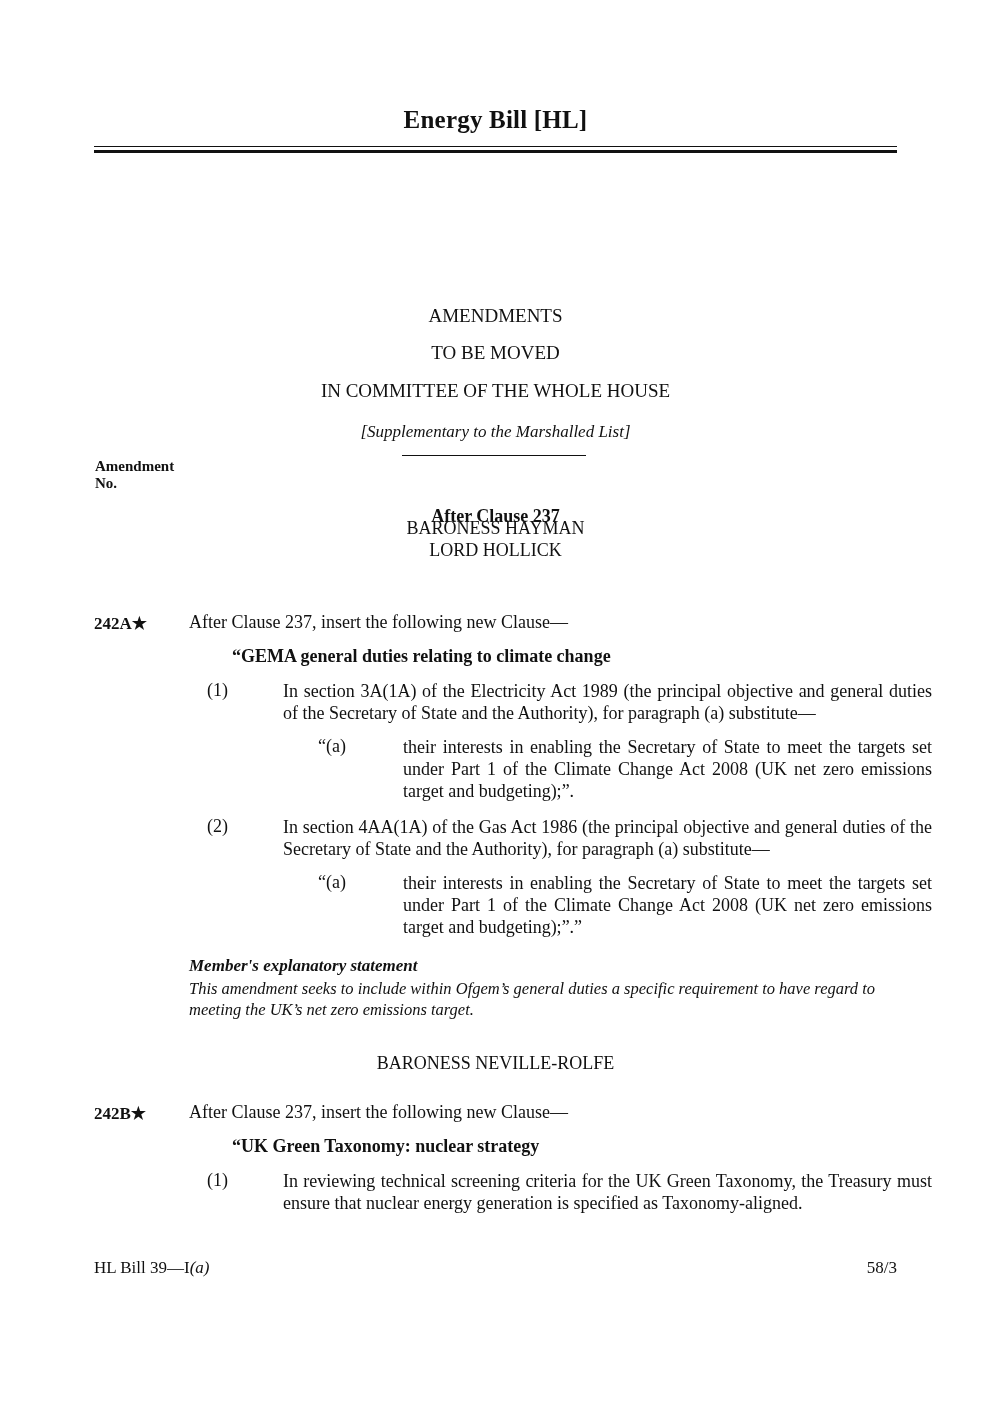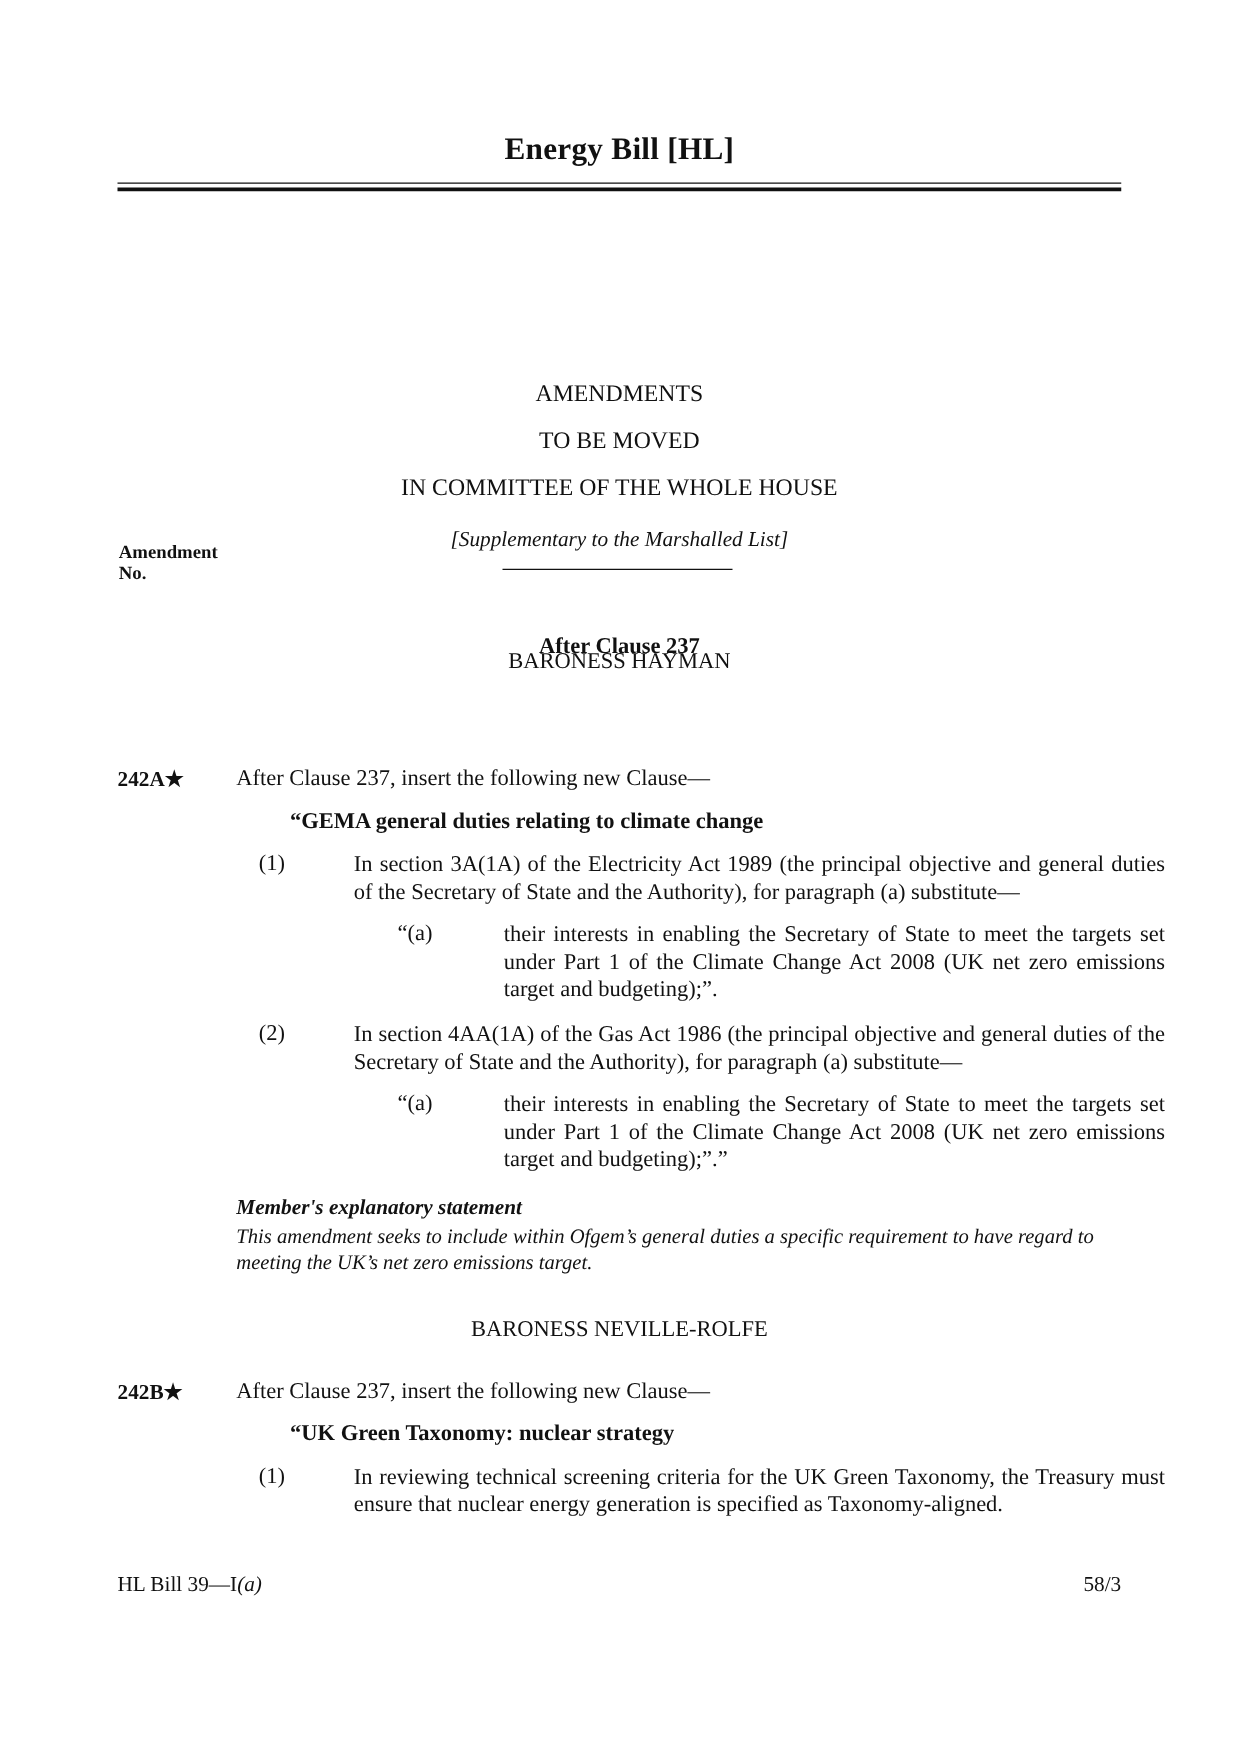--- a/index.html
+++ b/index.html
@@ -4,21 +4,21 @@
 <style>
   html, body { margin:0; padding:0; background:#fff; }
   body { width:991px; height:1401px; position:relative; font-family:"Liberation Serif", serif; color:#111; overflow:hidden; }
   .abs { position:absolute; }
   .title { left:94px; width:803px; top:106px; text-align:center; font-size:25px; font-weight:bold; letter-spacing:0.2px; }
   .rule1 { left:94px; width:803px; top:146px; height:0; border-top:1.5px solid #111; }
   .rule2 { left:94px; width:803px; top:150px; height:0; border-top:3px solid #111; }
   .center { left:94px; width:803px; text-align:center; font-size:19px; }
   .ital { font-style:italic; font-size:17px; }
   .uline { left:402px; width:184px; top:455px; border-top:1px solid #111; height:0; }
-  .amlabel { left:95px; top:434px; font-size:15px; font-weight:bold; line-height:17px; }
+  .amlabel { left:95px; top:458px; font-size:15px; font-weight:bold; line-height:17px; }
   .heading { font-weight:bold; font-size:18px; }
   .sponsors { line-height:22px; font-size:18px; }
   .amno { left:94px; font-size:17px; font-weight:bold; }
   .txt { font-size:18px; line-height:22px; }
   .num { font-size:18px; }
   .just { text-align:justify; text-align-last:left;margin-left:35px; }
   .bold { font-weight:bold; }
   .expl-title { font-weight:bold; font-style:italic; font-size:17px; }
   .expl { font-style:italic; font-size:16.5px; line-height:21px; }
   .footer { font-size:17px; }
@@ -38,20 +38,21 @@
 
 <div class="abs amlabel">
   <div>Amendment</div>
   <div>No.</div>
 </div>
 
 <div class="abs center heading" style="top:462px;margin-top:44px;">After Clause 237</div>
 
 <div class="abs center sponsors" style="top:517px;">
   <div>BARONESS HAYMAN</div>
+  <div>LORD HOLLICK</div>
 </div>
 
 <div class="abs amno" style="top:613px;">242A★</div>
 <div class="abs txt" style="left:189px; top:611px;">After Clause 237, insert the following new Clause—</div>
 <div class="abs txt bold" style="left:232px; top:645px;">“GEMA general duties relating to climate change</div>
 
 <div class="abs num" style="left:207px; top:680px;">(1)</div>
 <div class="abs txt just" style="left:248px; width:649px; top:680px;">In section 3A(1A) of the Electricity Act 1989 (the principal objective and general duties of the Secretary of State and the Authority), for paragraph (a) substitute—</div>
 <div class="abs num" style="left:318px; top:736px;">“(a)</div>
 <div class="abs txt just" style="left:368px; width:529px; top:736px;">their interests in enabling the Secretary of State to meet the targets set under Part 1 of the Climate Change Act 2008 (UK net zero emissions target and budgeting);”.</div>

